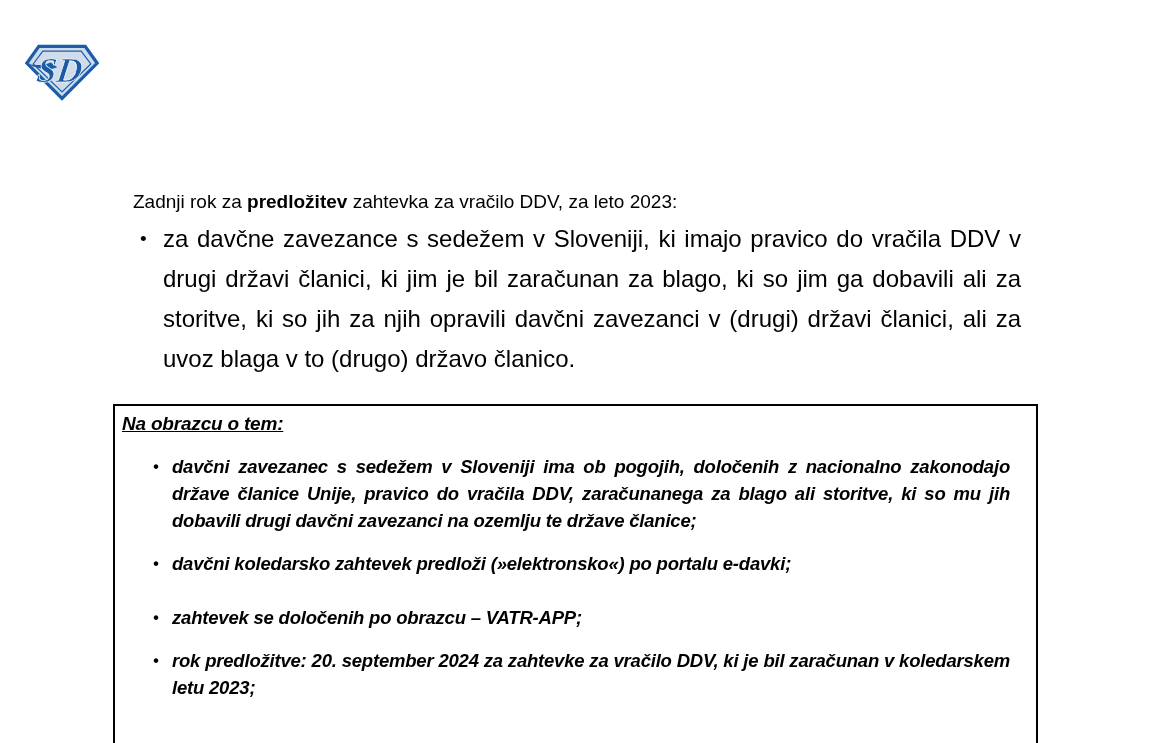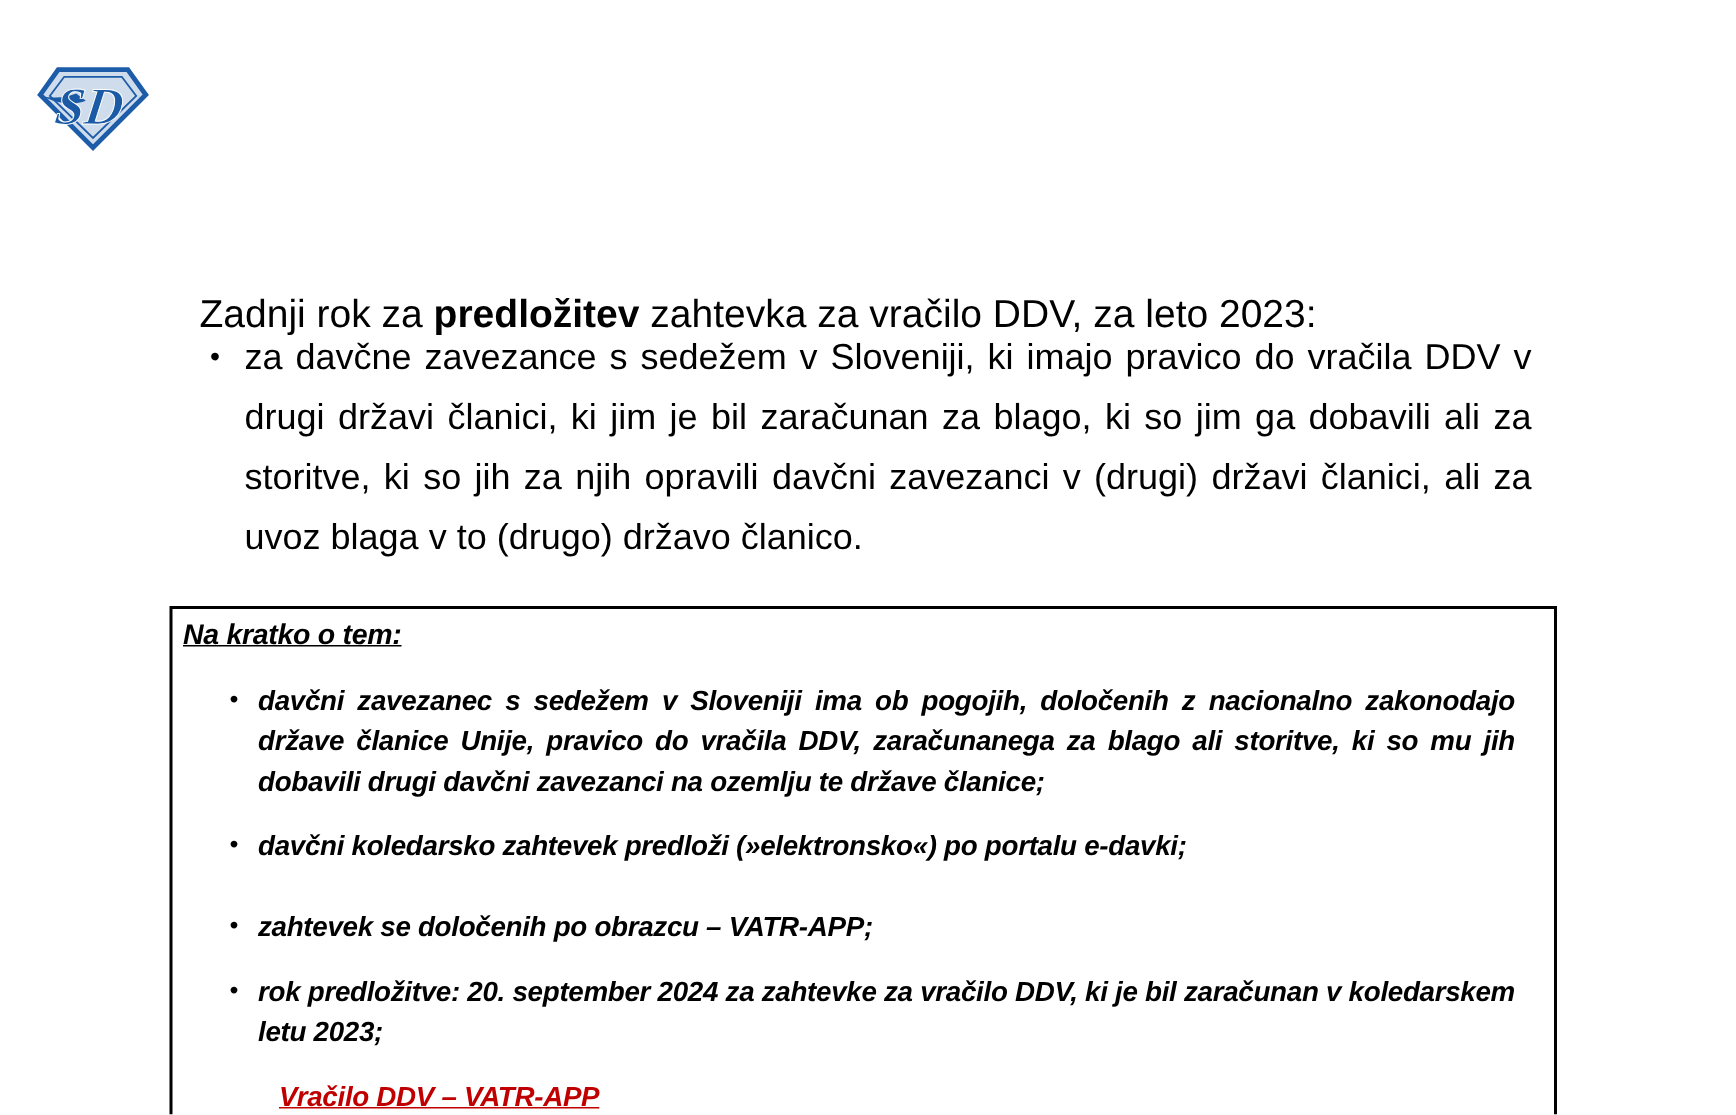--- a/index.html
+++ b/index.html
@@ -9,21 +9,21 @@
     overflow:hidden;
     background:#ffffff;
     font-family:"Liberation Sans", sans-serif;
     color:#000;
   }
   
   .logo{position:absolute;left:22px;top:42px;width:80px;height:60px;}
   
   .heading{
     position:absolute;left:133px;top:170px;width:910px;
-    font-size:26px;line-height:26px;white-space:pre-wrap;
+    font-size:19px;line-height:26px;white-space:pre-wrap;
   }
   .heading b{font-weight:bold;}
   
   .intro-bullet{
     position:absolute;left:133px;top:219px;width:888px;
     font-size:24px;line-height:40px;
     text-align:justify;
   }
   .intro-bullet .li{
     position:relative;padding-left:30px;
@@ -83,23 +83,22 @@
     </svg>
   </div>
 
   <p class="heading"><span>Zadnji rok za </span><b>predložitev</b><span> zahtevka za vračilo DDV, za leto 2023:</span></p>
 
   <div class="intro-bullet">
     <div class="li">za davčne zavezance s sedežem v Sloveniji, ki imajo pravico do vračila DDV v drugi državi članici, ki jim je bil zaračunan za blago, ki so jim ga dobavili ali za storitve, ki so jih za njih opravili davčni zavezanci v (drugi) državi članici, ali za uvoz blaga v to (drugo) državo članico.</div>
   </div>
 
   <div class="summary-box">
-    <p class="box-title">Na kratko o tem:</p>
+    <p class="box-title">Na obrazcu o tem:</p>
     <ul class="summary-list" id="summary-list">
         <li>davčni zavezanec s sedežem v Sloveniji ima ob pogojih, določenih z nacionalno zakonodajo države članice Unije, pravico do vračila DDV, zaračunanega za blago ali storitve, ki so mu jih dobavili drugi davčni zavezanci na ozemlju te države članice;</li>
         <li class="gap-below">davčni koledarsko zahtevek predloži (»elektronsko«) po portalu e-davki;</li>
         <li>zahtevek se določenih po obrazcu – VATR-APP;</li>
         <li>rok predložitve: 20. september 2024 za zahtevke za vračilo DDV, ki je bil zaračunan v koledarskem letu 2023;</li>
       </ul>
-    <div class="red-link-clip">Vračilo DDV – VATR-APP</div>
   </div>
 
 </div>
 
 </body></html>

